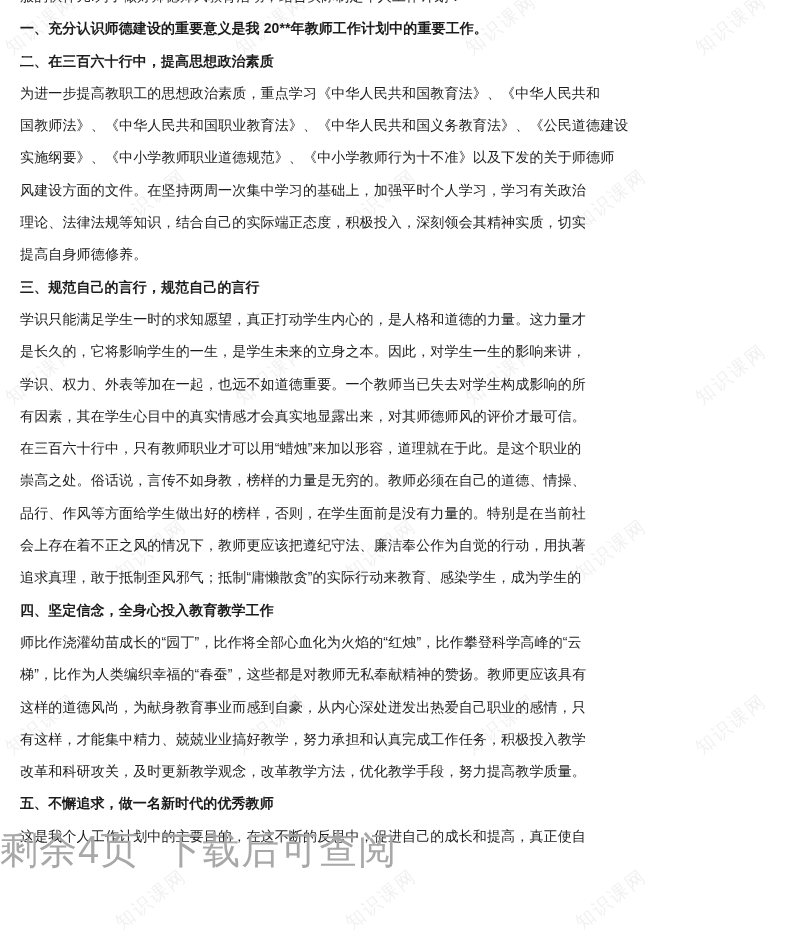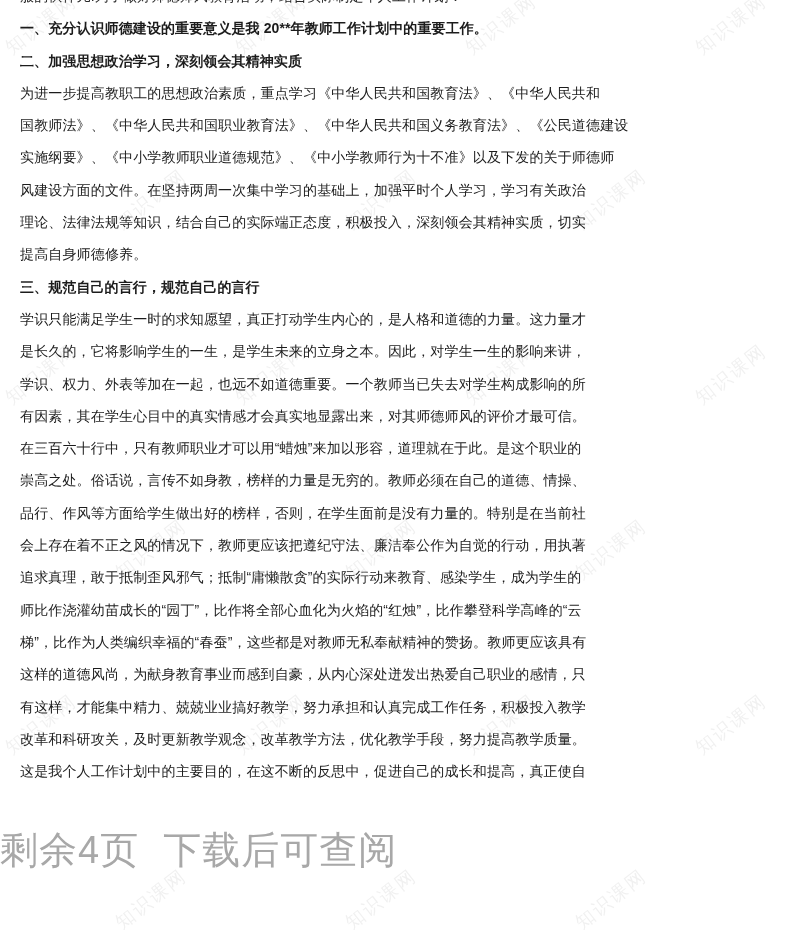--- a/index.html
+++ b/index.html
@@ -148,42 +148,44 @@
       <div class="watermark-tile" style="left: 110px; top: 915px; opacity: 0.055; color: rgb(0, 0, 0); transform: rotate(-38deg);">知识课网</div>
       <div class="watermark-tile" style="left: 340px; top: 915px; opacity: 0.055; color: rgb(0, 0, 0); transform: rotate(-38deg);">知识课网</div>
       <div class="watermark-tile" style="left: 570px; top: 915px; opacity: 0.055; color: rgb(0, 0, 0); transform: rotate(-38deg);">知识课网</div>
     </div>
 
   <div id="bottom-blank"></div>
 
   <div id="text-body" style="top: -20px;">
       <div class="doc-line body wide clipped-top">服的伙伴儿.为了做好师德师风教育活动，结合实际制定个人工作计划：</div>
       <div class="doc-line heading">一、充分认识师德建设的重要意义是我 20**年教师工作计划中的重要工作。</div>
-      <div class="doc-line heading">二、加强思想政治学习，深刻领会其精神实质</div>
+      <div class="doc-line heading">二、在三百六十行中，提高思想政治素质</div>
       <div class="doc-line body wide">为进一步提高教职工的思想政治素质，重点学习《中华人民共和国教育法》、《中华人民共和</div>
       <div class="doc-line body wide">国教师法》、《中华人民共和国职业教育法》、《中华人民共和国义务教育法》、《公民道德建设</div>
       <div class="doc-line body wide">实施纲要》、《中小学教师职业道德规范》、《中小学教师行为十不准》以及下发的关于师德师</div>
       <div class="doc-line body wide">风建设方面的文件。在坚持两周一次集中学习的基础上，加强平时个人学习，学习有关政治</div>
       <div class="doc-line body wide">理论、法律法规等知识，结合自己的实际端正态度，积极投入，深刻领会其精神实质，切实</div>
       <div class="doc-line body wide">提高自身师德修养。</div>
       <div class="doc-line heading">三、规范自己的言行，规范自己的言行</div>
       <div class="doc-line body wide">学识只能满足学生一时的求知愿望，真正打动学生内心的，是人格和道德的力量。这力量才</div>
       <div class="doc-line body wide">是长久的，它将影响学生的一生，是学生未来的立身之本。因此，对学生一生的影响来讲，</div>
       <div class="doc-line body wide">学识、权力、外表等加在一起，也远不如道德重要。一个教师当已失去对学生构成影响的所</div>
       <div class="doc-line body wide">有因素，其在学生心目中的真实情感才会真实地显露出来，对其师德师风的评价才最可信。</div>
       <div class="doc-line body wide">在三百六十行中，只有教师职业才可以用“蜡烛”来加以形容，道理就在于此。是这个职业的</div>
       <div class="doc-line body wide">崇高之处。俗话说，言传不如身教，榜样的力量是无穷的。教师必须在自己的道德、情操、</div>
       <div class="doc-line body wide">品行、作风等方面给学生做出好的榜样，否则，在学生面前是没有力量的。特别是在当前社</div>
       <div class="doc-line body wide">会上存在着不正之风的情况下，教师更应该把遵纪守法、廉洁奉公作为自觉的行动，用执著</div>
       <div class="doc-line body wide">追求真理，敢于抵制歪风邪气；抵制“庸懒散贪”的实际行动来教育、感染学生，成为学生的</div>
+      <div class="doc-line heading">四、坚定信念，全身心投入教育教学工作</div>
       <div class="doc-line body wide">师比作浇灌幼苗成长的“园丁”，比作将全部心血化为火焰的“红烛”，比作攀登科学高峰的“云</div>
       <div class="doc-line body wide">梯”，比作为人类编织幸福的“春蚕”，这些都是对教师无私奉献精神的赞扬。教师更应该具有</div>
       <div class="doc-line body wide">这样的道德风尚，为献身教育事业而感到自豪，从内心深处迸发出热爱自己职业的感情，只</div>
       <div class="doc-line body wide">有这样，才能集中精力、兢兢业业搞好教学，努力承担和认真完成工作任务，积极投入教学</div>
       <div class="doc-line body wide">改革和科研攻关，及时更新教学观念，改革教学方法，优化教学手段，努力提高教学质量。</div>
+      <div class="doc-line heading">五、不懈追求，做一名新时代的优秀教师</div>
       <div class="doc-line body wide">这是我个人工作计划中的主要目的，在这不断的反思中，促进自己的成长和提高，真正使自</div>
     </div>
 
   <div id="paywall-notice">
     <span class="notice-text">剩余4页</span><span class="gap"></span><span class="notice-text">下载后可查阅</span>
   </div>
 
 </div>
 
 </body></html>

